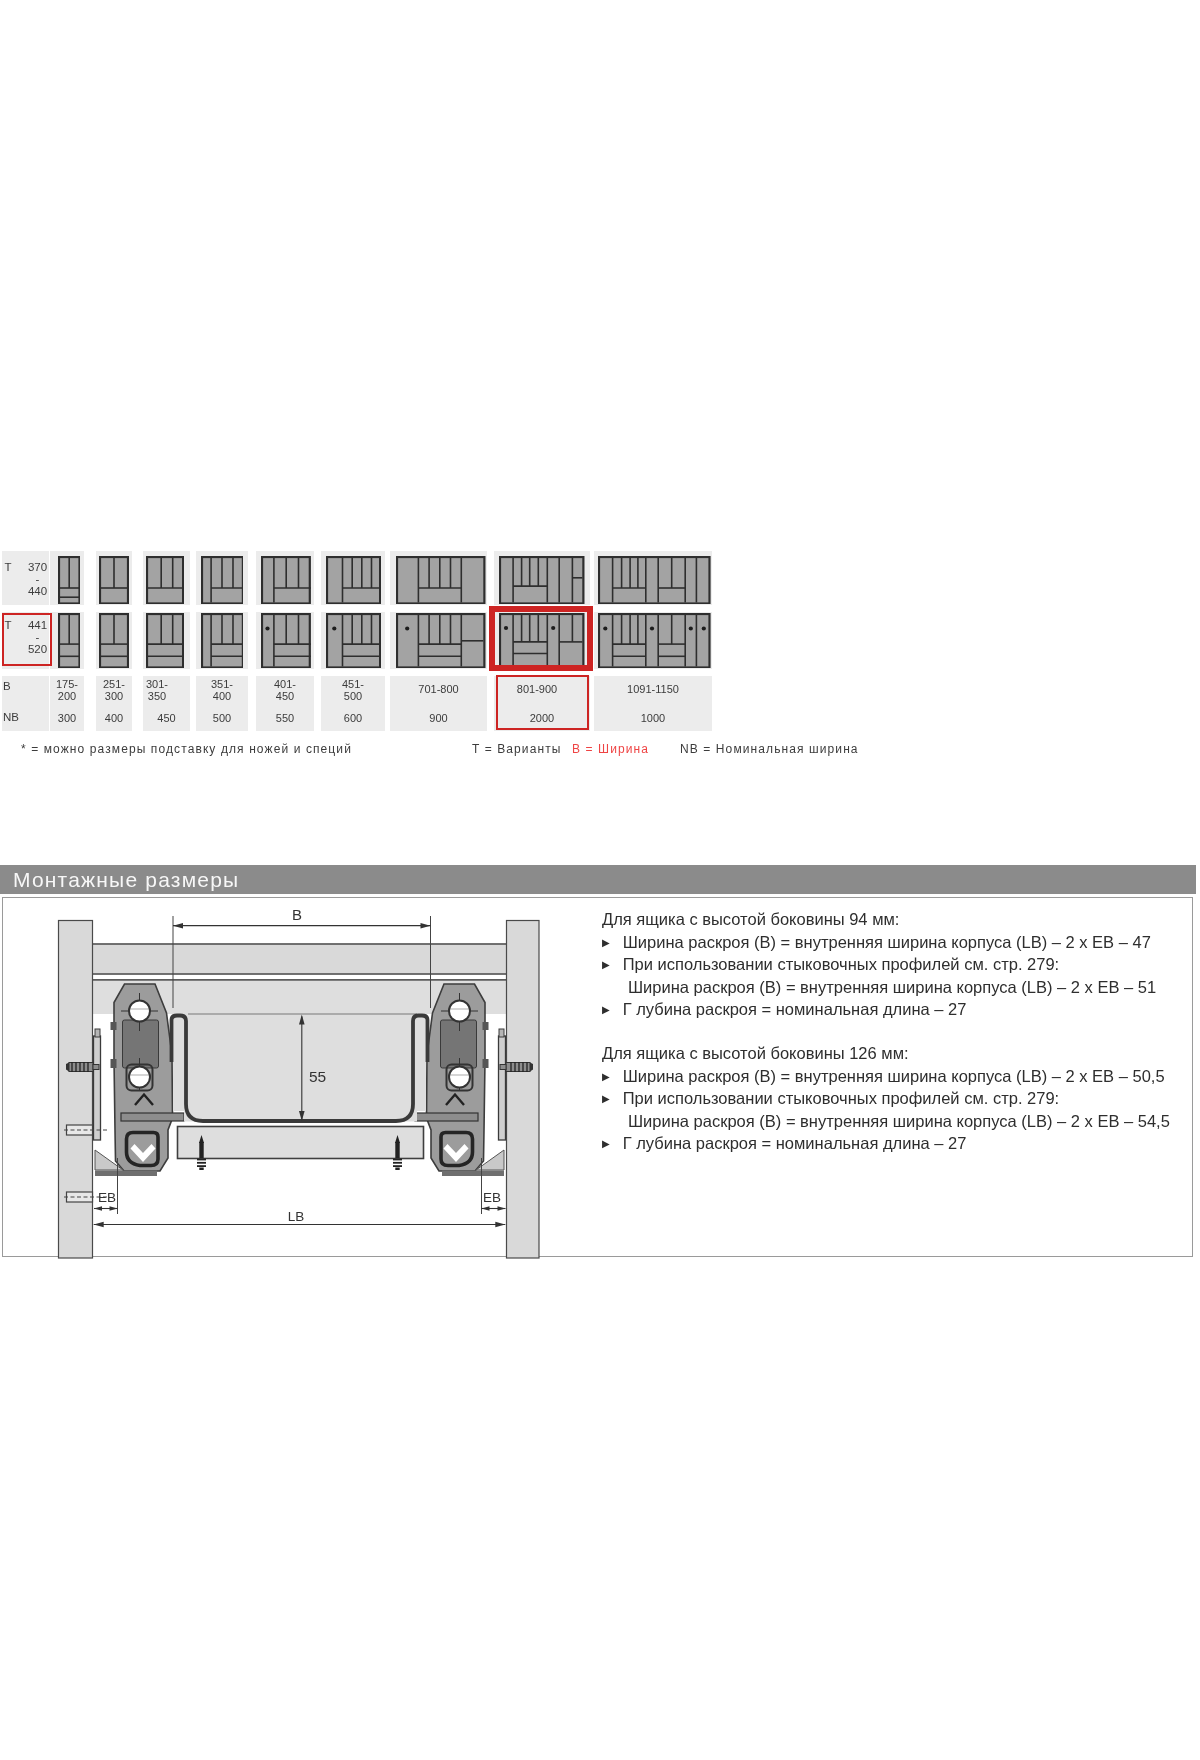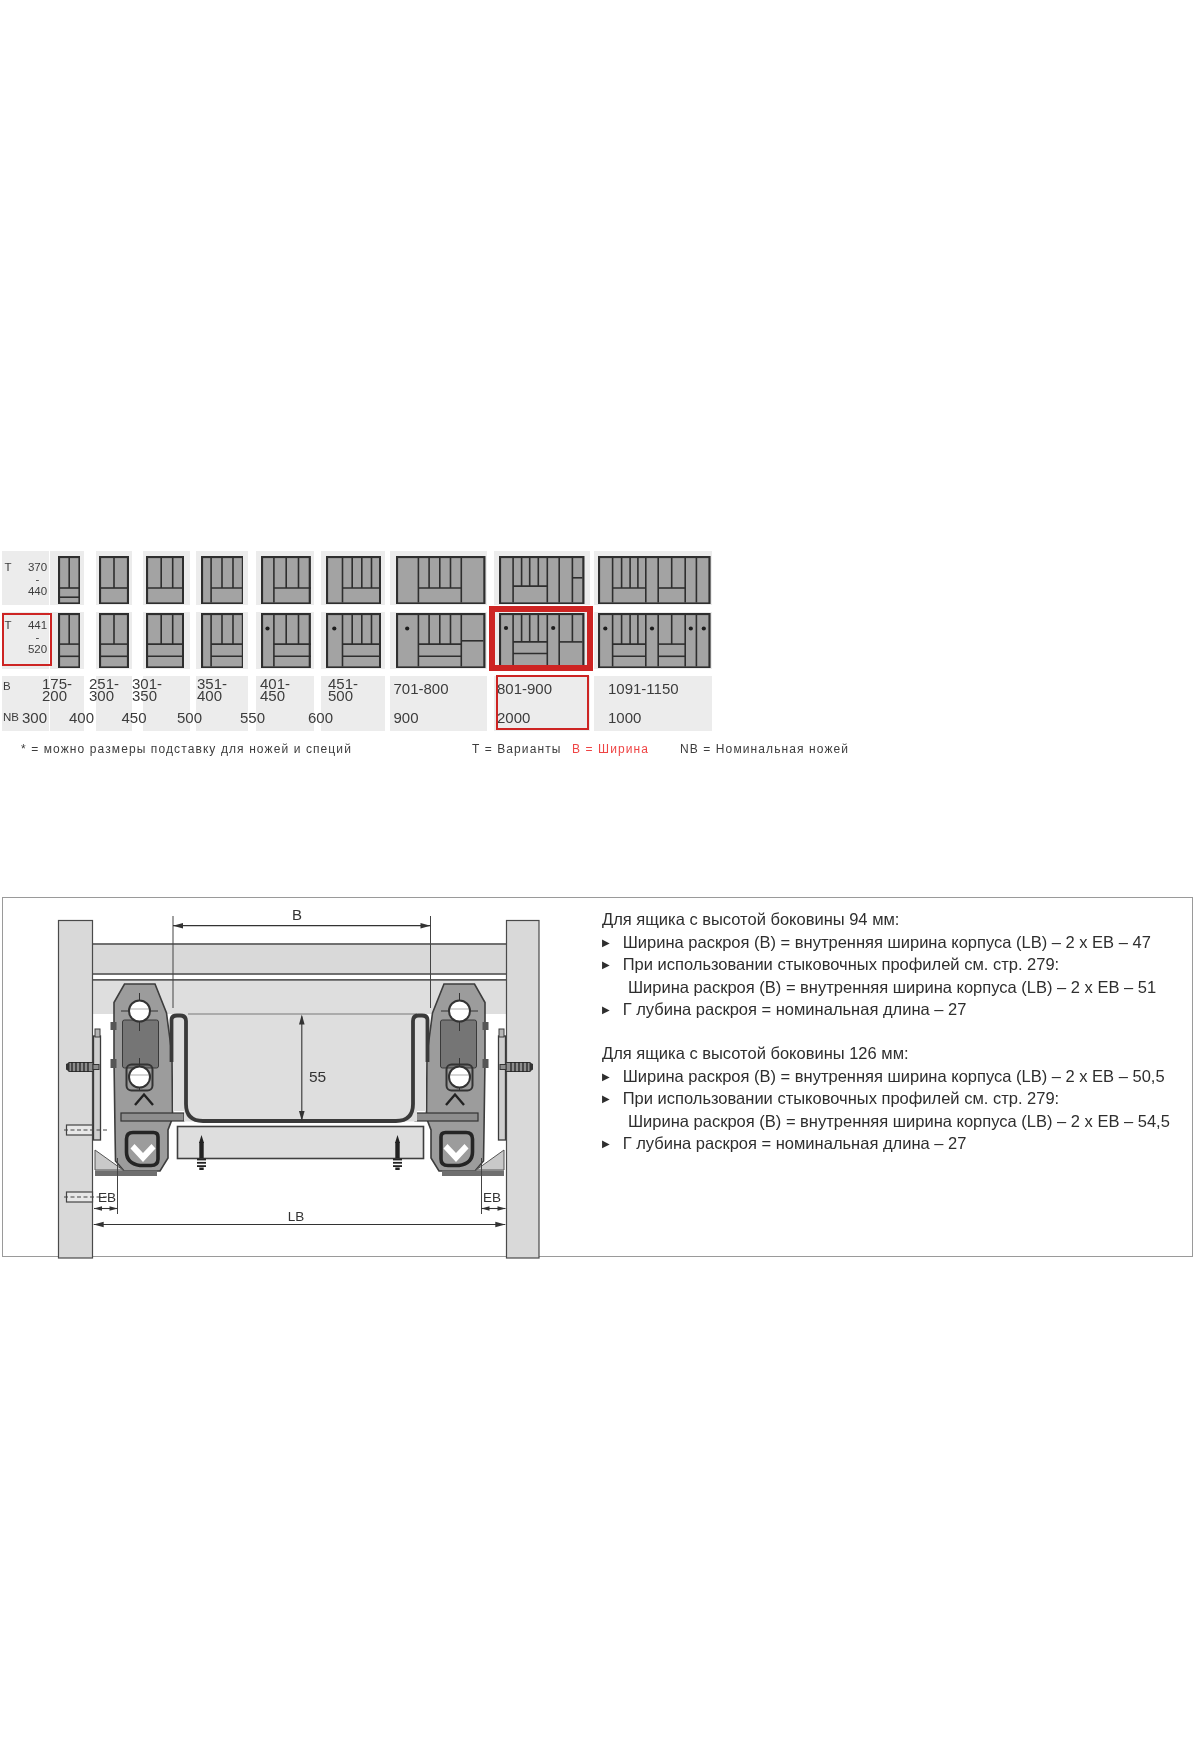--- a/index.html
+++ b/index.html
@@ -1,18 +1,18 @@
 <!DOCTYPE html>
 <html><head><meta charset="utf-8"><style>
 html,body{margin:0;padding:0;background:#fff;}
 #page{position:relative;width:1200px;height:1760px;background:#fff;overflow:hidden;font-family:"Liberation Sans", sans-serif;}
 .bar{position:absolute;left:0;width:1196px;height:29px;background:#8b8b8b;color:#f7f7f7;font-size:21px;letter-spacing:1.2px;line-height:29px;padding-left:13px;box-sizing:border-box;}
 .stripe{position:absolute;background:#ececec;}
 .tl{position:absolute;font-size:11.5px;color:#3c3c3c;line-height:12px;}
-.num{position:absolute;font-size:15px;color:#3c3c3c;text-align:left;line-height:12px;}
+.num{position:absolute;font-size:11px;color:#3c3c3c;text-align:center;line-height:12px;}
 .red{position:absolute;border:2px solid #cd2423;box-sizing:border-box;}
 </style></head><body>
 <div id="page">
 
 
 <div class="stripe" style="left:2px;top:551px;width:46.5px;height:54px;"></div>
 <div class="stripe" style="left:2px;top:611.5px;width:46.5px;height:57.0px;"></div>
 <div class="stripe" style="left:2px;top:675.5px;width:46.5px;height:55.5px;"></div>
 
 <div class="stripe" style="left:50px;top:551px;width:34px;height:54px;"></div>
@@ -274,22 +274,23 @@
 <div class="num" style="left:608.0px;top:683px;width:90px;">1091-1150</div>
 <div class="num" style="left:608.0px;top:712px;width:90px;">1000</div>
 
 <div class="red" style="left:488.5px;top:605.5px;width:104.5px;height:65px;border-width:6px;"></div>
 
 <div class="red" style="left:495.5px;top:675px;width:93px;height:55px;"></div>
 
 <div style="position:absolute;left:21px;top:742px;font-size:12px;letter-spacing:1.1px;color:#3c3c3c;">* = можно размеры подставку для ножей и специй</div>
 <div style="position:absolute;left:472px;top:742px;font-size:12px;letter-spacing:1.1px;color:#3c3c3c;">T = Варианты</div>
 <div style="position:absolute;left:572px;top:742px;font-size:12px;letter-spacing:1.1px;color:#ef4444;">B = Ширина</div>
-<div style="position:absolute;left:680px;top:742px;font-size:12px;letter-spacing:1.1px;color:#3c3c3c;">NB = Номинальная ножей</div>
-
+<div style="position:absolute;left:680px;top:742px;font-size:12px;letter-spacing:1.1px;color:#3c3c3c;">NB = Номинальная ширина</div>
+
+<div class="bar" style="top:865px;">Монтажные размеры</div>
 
 <div style="position:absolute;left:2px;top:897px;width:1191px;height:360px;border:1px solid #9a9a9a;box-sizing:border-box;"></div>
 <svg style="position:absolute;left:0;top:890px" width="1200" height="375" viewBox="0 890 1200 375">
 <defs>
 <g id="prof">
 
 <rect x="93.5" y="1036" width="7" height="104" fill="#cfcfcf" stroke="#3a3a3a" stroke-width="1.3"></rect>
 <rect x="95" y="1029" width="5" height="8" fill="#b5b5b5" stroke="#3a3a3a" stroke-width="1"></rect>
 
 <rect x="69" y="1062.5" width="24" height="9" fill="#8d8d8d" stroke="#333" stroke-width="1"></rect>

